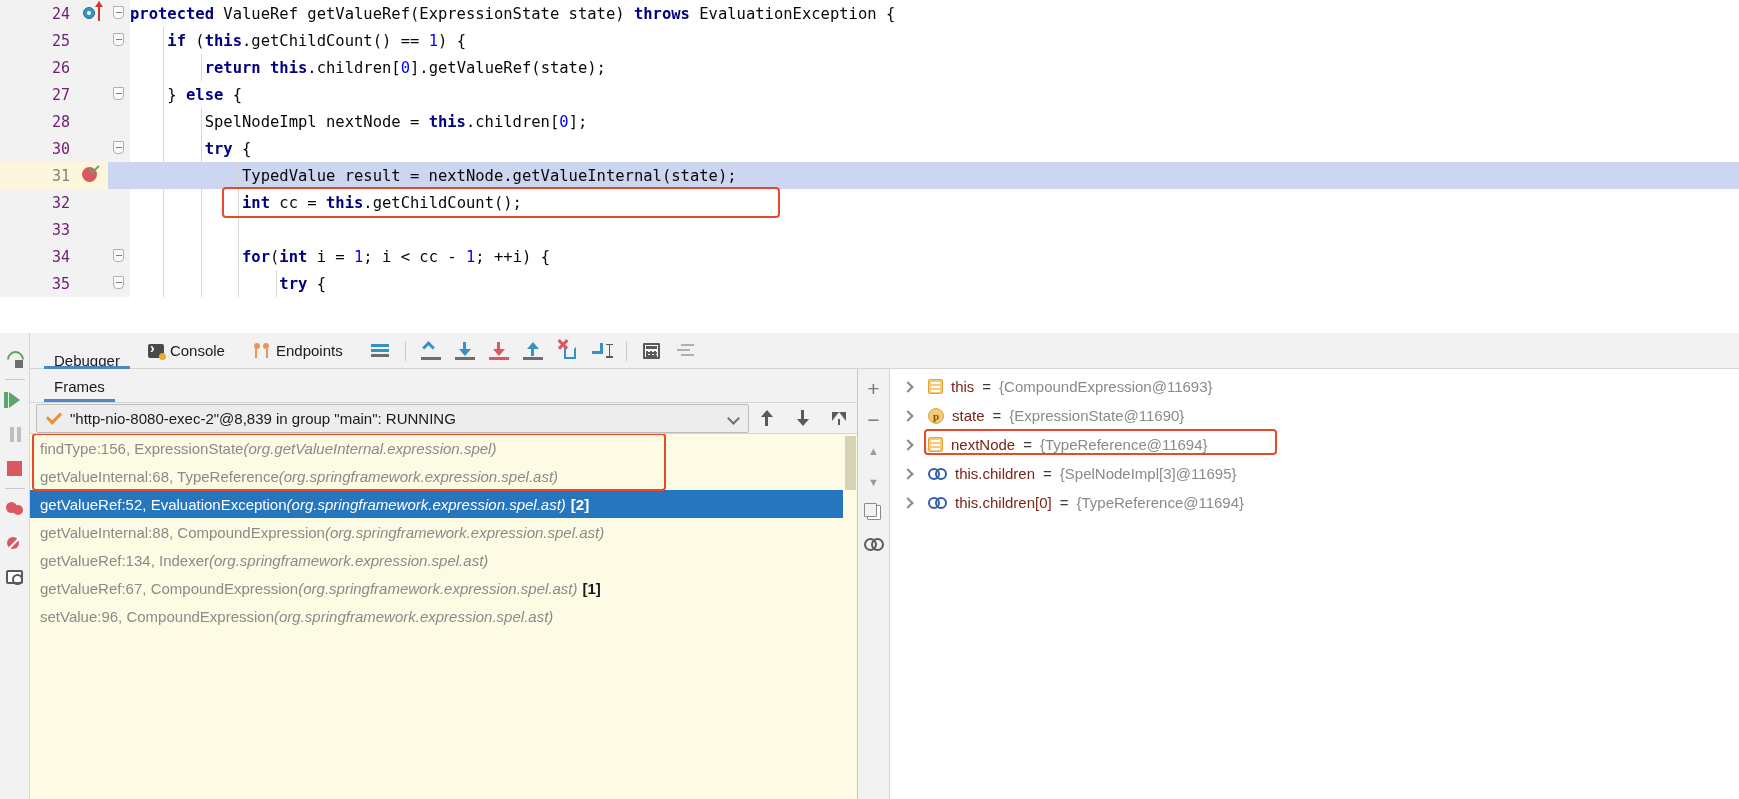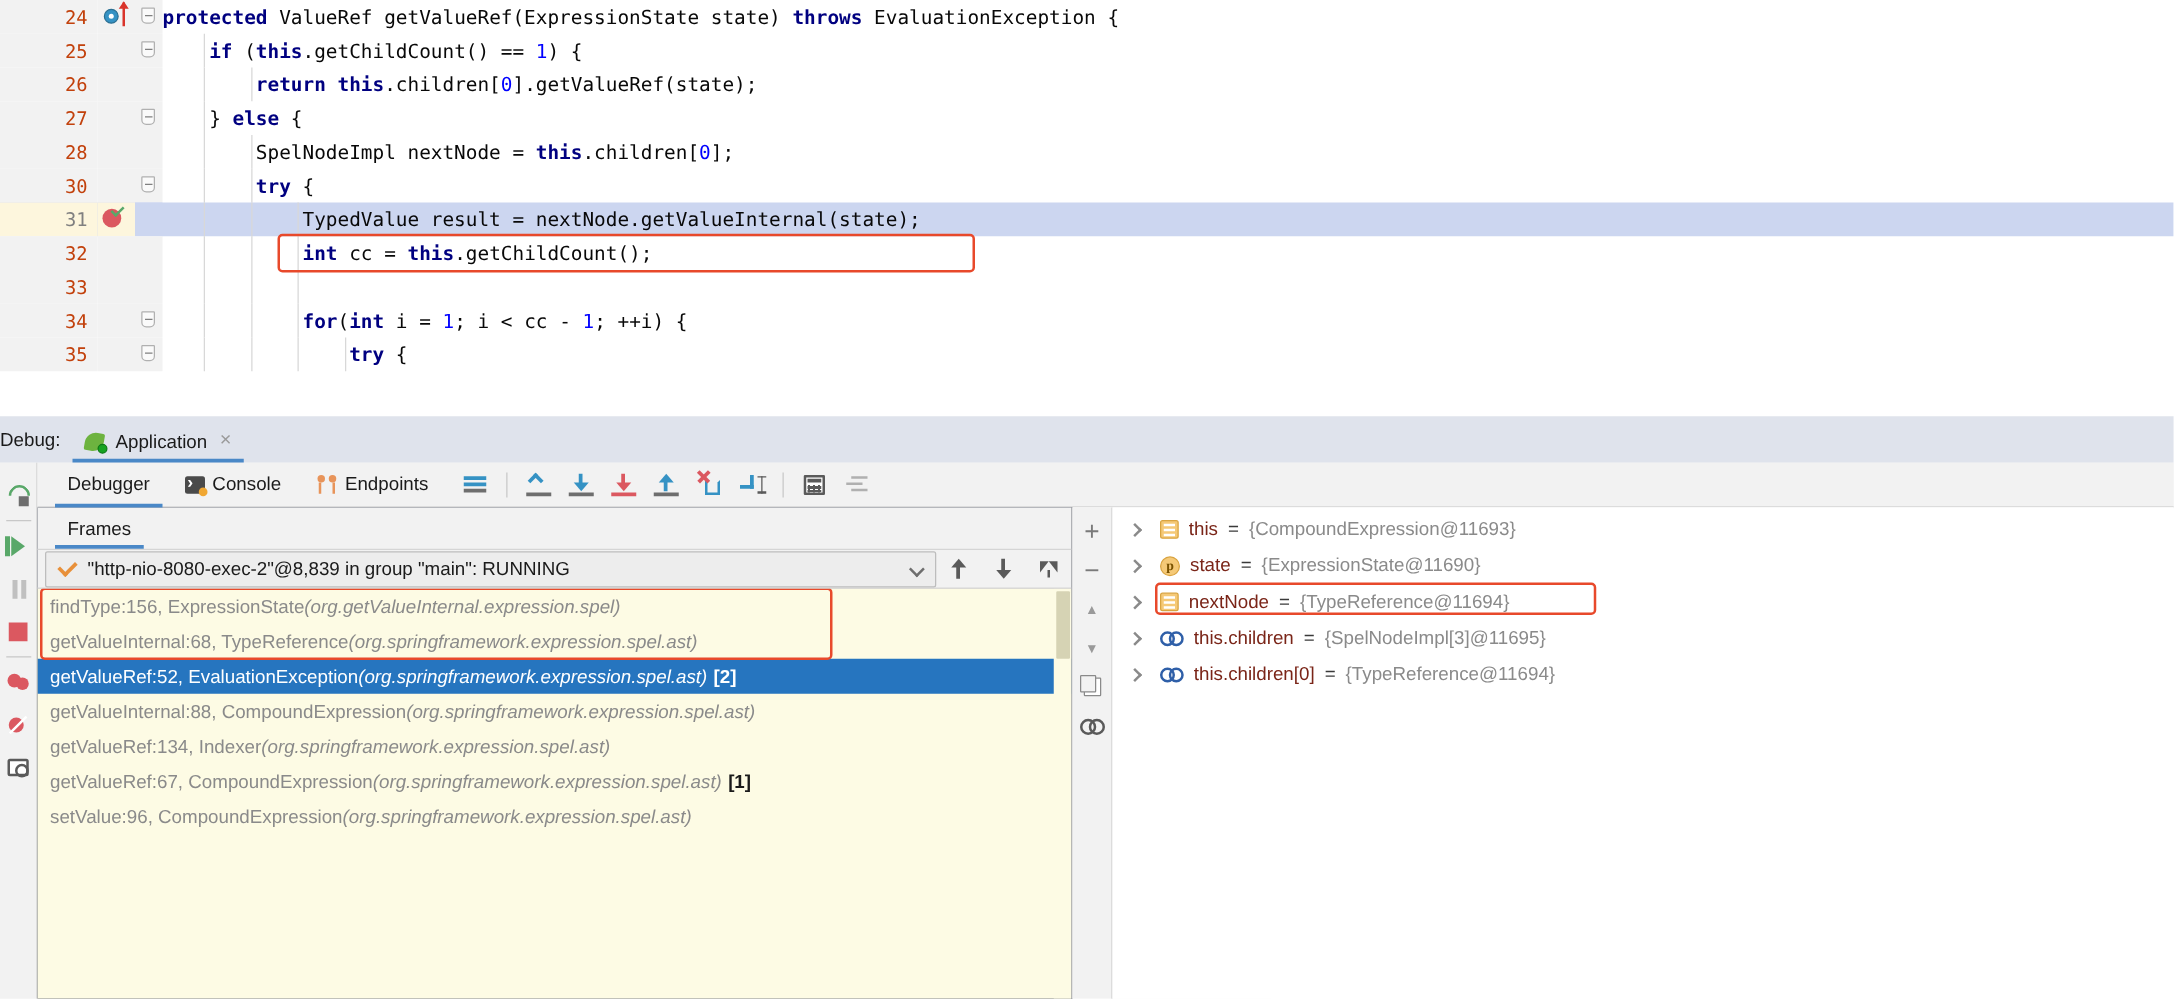--- a/index.html
+++ b/index.html
@@ -29,21 +29,21 @@
   }
   .code-row.exec { background: #ccd6f0; }
   .gutter {
     width: 78px; min-width: 78px;
     height: 27px;
     background: #f2f2f2;
     display: flex; align-items: center; justify-content: flex-end;
     padding-right: 8px;
     font-family: "DejaVu Sans Mono", monospace;
     font-size: 15px;
-    color: #c2410c;
+    color: #701a75;
     position: relative;
   }
   .code-row.exec .gutter { background: #fdf6dd; color: #808080; }
   .markers {
     width: 30px; min-width: 30px; height: 27px;
     background: #f2f2f2;
     position: relative;
   }
   .code-row.exec .markers { background: #fdf6dd; }
   .foldcol {
@@ -219,21 +219,21 @@
     border-bottom: 1px solid #d5d5d5;
     padding-left: 10px;
     gap: 0;
   }
   .dtab {
     display:flex; align-items:center; gap:6px;
     height: 36px; padding: 0 14px;
     font-size: 15px; color: #1a1a1a;
     position: relative;
   }
-  .dtab.active { font-weight: normal; }
+  .dtab.active { font-weight: normal; align-items: flex-end; }
   .dtab.active::after {
     content:""; position:absolute; left:4px; right:4px; bottom:0; height:3px; background:#4a88c7;
   }
   .ic-console { width:16px;height:14px; background:#4a4a4a; border-radius:2px; position:relative; }
   .ic-console::before {
     content:"\203A"; position:absolute; left:2px; top:-4px; color:#fff; font-size:14px; font-weight:bold;
   }
   .ic-console::after {
     content:""; position:absolute; right:-2px; bottom:-2px; width:7px;height:7px;border-radius:50%;background:#f0a732;
   }
@@ -419,31 +419,20 @@
       <div class="code-row"><div class="gutter">30</div><div class="markers"></div><div class="foldcol"><span class="fold-minus"></span></div><div class="code-text"><span>        </span><span class="kw">try </span><span class="plain">{</span></div><div class="indent-guides"><span class="ig" style="left: 33.4px;"></span><span class="ig" style="left: 70.8px;"></span></div></div>
       <div class="code-row exec"><div class="gutter">31</div><div class="markers"><span class="bp-red"></span><span class="bp-check"></span></div><div class="foldcol"></div><div class="code-text"><span>            </span><span class="plain">TypedValue result = nextNode.getValueInternal(state);</span></div><div class="indent-guides"><span class="ig" style="left: 33.4px;"></span><span class="ig" style="left: 70.8px;"></span><span class="ig" style="left: 108.2px;"></span></div></div>
       <div class="code-row"><div class="gutter">32</div><div class="markers"></div><div class="foldcol"></div><div class="code-text"><span>            </span><span class="kw">int </span><span class="plain">cc = </span><span class="kw">this</span><span class="plain">.getChildCount();</span></div><div class="indent-guides"><span class="ig" style="left: 33.4px;"></span><span class="ig" style="left: 70.8px;"></span><span class="ig" style="left: 108.2px;"></span></div></div>
       <div class="code-row"><div class="gutter">33</div><div class="markers"></div><div class="foldcol"></div><div class="code-text"><span></span></div><div class="indent-guides"><span class="ig" style="left: 33.4px;"></span><span class="ig" style="left: 70.8px;"></span><span class="ig" style="left: 108.2px;"></span></div></div>
       <div class="code-row"><div class="gutter">34</div><div class="markers"></div><div class="foldcol"><span class="fold-minus"></span></div><div class="code-text"><span>            </span><span class="kw">for</span><span class="plain">(</span><span class="kw">int </span><span class="plain">i = </span><span class="num">1</span><span class="plain">; i &lt; cc - </span><span class="num">1</span><span class="plain">; ++i) {</span></div><div class="indent-guides"><span class="ig" style="left: 33.4px;"></span><span class="ig" style="left: 70.8px;"></span><span class="ig" style="left: 108.2px;"></span></div></div>
       <div class="code-row"><div class="gutter">35</div><div class="markers"></div><div class="foldcol"><span class="fold-minus"></span></div><div class="code-text"><span>                </span><span class="kw">try </span><span class="plain">{</span></div><div class="indent-guides"><span class="ig" style="left: 33.4px;"></span><span class="ig" style="left: 70.8px;"></span><span class="ig" style="left: 108.2px;"></span><span class="ig" style="left: 145.6px;"></span></div></div>
       <div class="hl-box" style="top: 187px; left: 222px; width: 558px; height: 31px;"></div>
     </div>
 
 
-  <div class="debug-head">
-    <span class="debug-label">Debug:</span>
-    <div class="debug-tab">
-      <span class="spring-icon">
-        <span class="spring-leaf"></span>
-          <span class="spring-dot"></span>
-      </span>
-      <span>Application</span>
-      <span class="tab-close">×</span>
-    </div>
-  </div>
 
   <div class="debug-body">
 
     <div class="vtoolbar">
       <div class="vbtn">
           <span class="ic-rerun"></span>
         </div>
       <div class="vsep"></div>
       <div class="vbtn">
         <span class="ic-resume">

